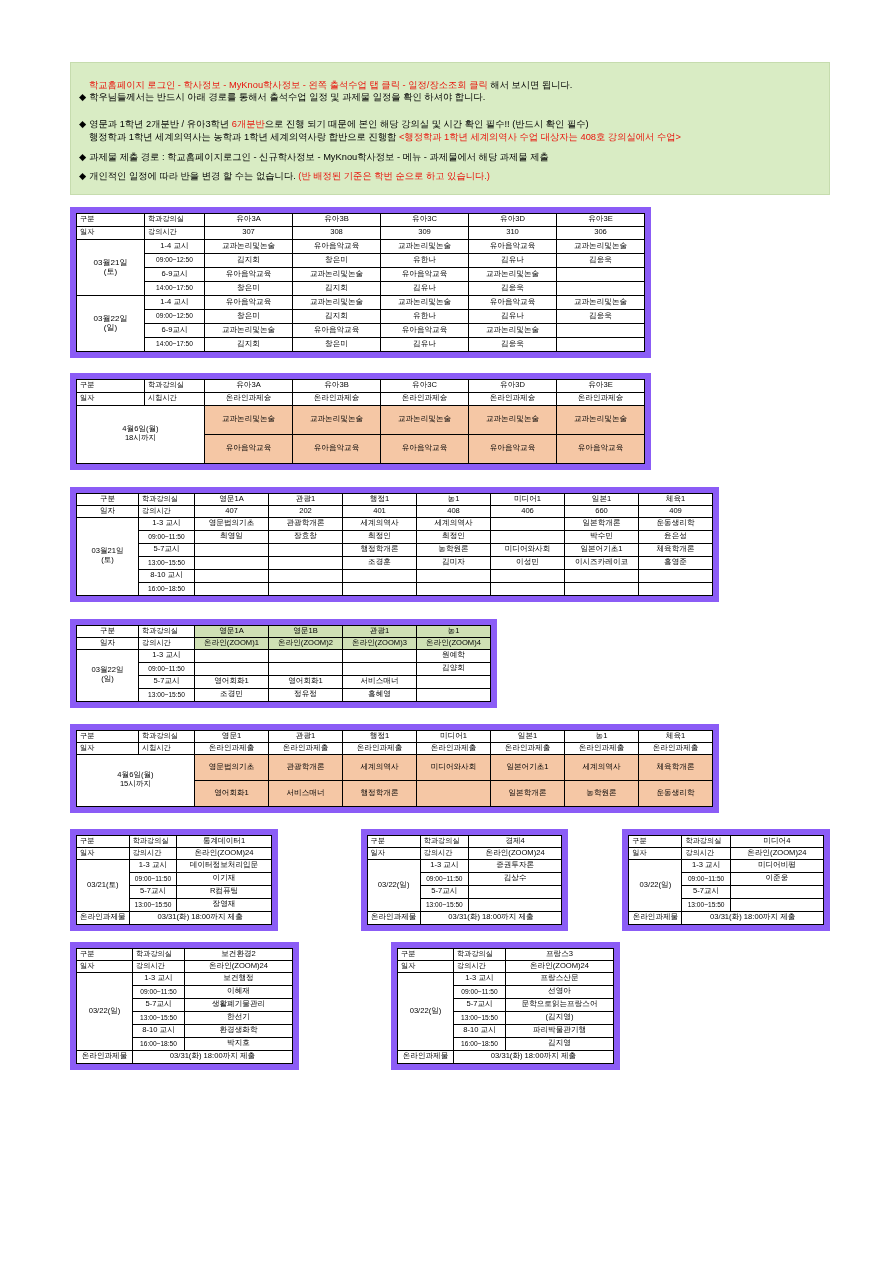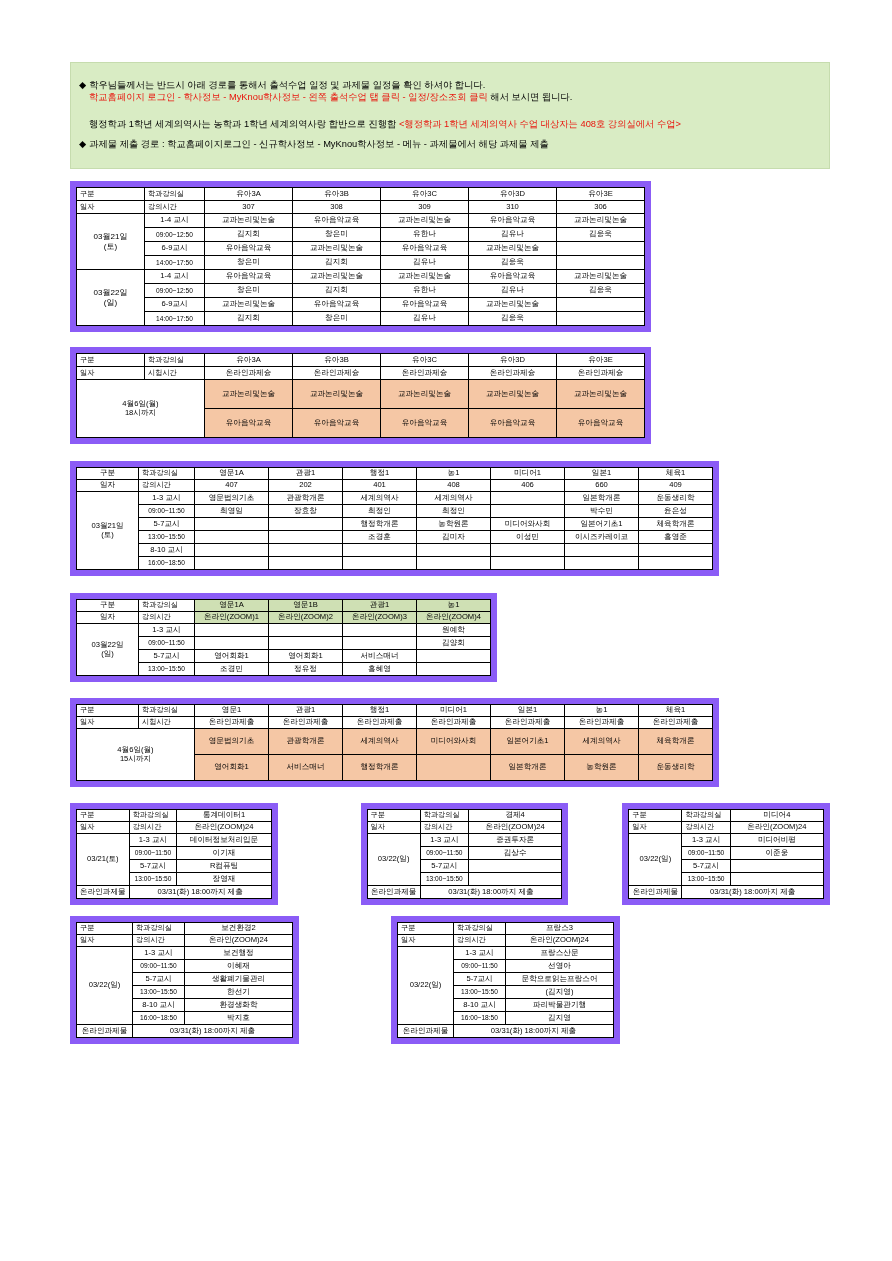--- a/index.html
+++ b/index.html
@@ -66,28 +66,30 @@
   .spacer-a { width: 92px; }
   .spacer-b { width: 60px; }
 </style>
 </head>
 <body>
 
 <div class="page">
 
   <div class="notice" id="notice">
       <div class="gap"></div>
+      <p class="nline sub"><span class="red">학교홈페이지 로그인 - 학사정보 - MyKnou학사정보 - 왼쪽 출석수업 탭 클릭 - 일정/장소조회 클릭 </span><span class="blk">해서 보시면 됩니다.</span></p>
       <p class="nline"><span class="bullet">◆</span><span class="blk">학우님들께서는 반드시 아래 경로를 통해서 출석수업 일정 및 과제물 일정을 확인 하셔야 합니다.</span></p>
-      <p class="nline sub"><span class="red">학교홈페이지 로그인 - 학사정보 - MyKnou학사정보 - 왼쪽 출석수업 탭 클릭 - 일정/장소조회 클릭 </span><span class="blk">해서 보시면 됩니다.</span></p>
       <div class="gap"></div>
       <div class="gap"></div>
+      <p class="nline"><span class="bullet">◆</span><span class="blk">영문과 1학년 2개분반 /  유아3학년 </span><span class="red">6개분반</span><span class="blk">으로 진행 되기 때문에 본인 해당 강의실 및 시간 확인 필수!! (반드시 확인 필수)</span></p>
       <p class="nline sub"><span class="blk">행정학과 1학년 세계의역사는 농학과 1학년 세계의역사랑 합반으로 진행함 </span><span class="red">&lt;행정학과 1학년 세계의역사 수업 대상자는 408호 강의실에서 수업&gt;</span></p>
       <div class="gap"></div>
       <p class="nline"><span class="bullet">◆</span><span class="blk">과제물 제출 경로 : 학교홈페이지로그인 - 신규학사정보 - MyKnou학사정보 - 메뉴 - 과제물에서 해당 과제물 제출</span></p>
       <div class="gap"></div>
+      <p class="nline"><span class="bullet">◆</span><span class="blk">개인적인 일정에 따라 반을 변경 할 수는 없습니다. </span><span class="red">(반 배정된 기준은 학번 순으로 하고 있습니다.)</span></p>
     </div>
 
   <div class="t1">
     <div class="tbl-wrap"><table id="tbl1">
           <tbody>
             <tr>
               <td class="hdr-left" style="width:68px;height:13px">구분</td>
               <td class="hdr-left" style="width:60px">학과강의실</td>
               <td style="width:88px">유아3A</td>
               <td style="width:88px">유아3B</td>

